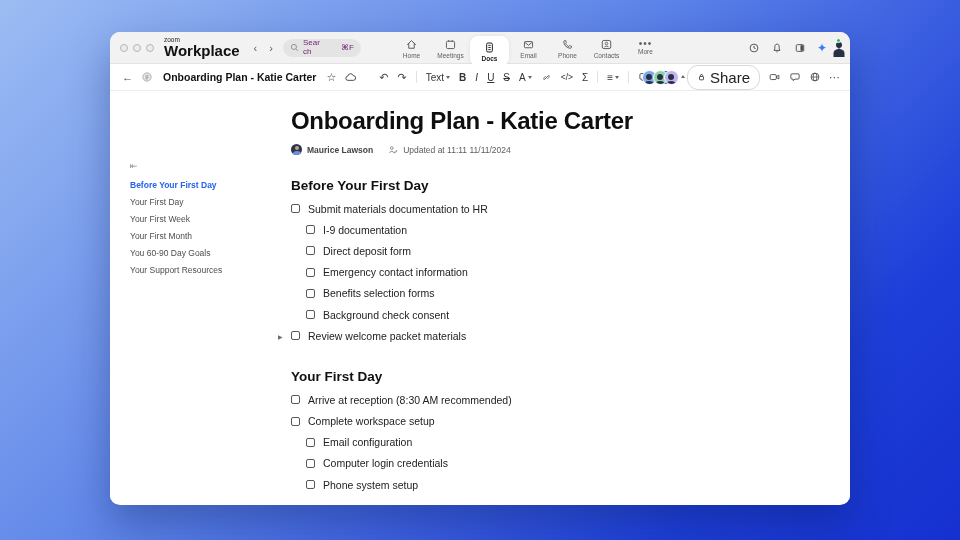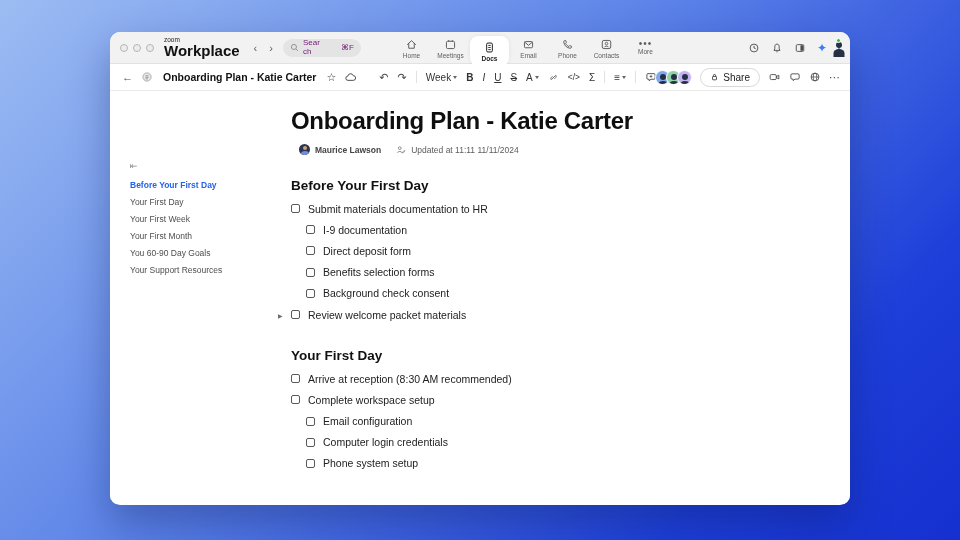--- a/index.html
+++ b/index.html
@@ -73,31 +73,31 @@
   .pluscircle {
     width:13px; height:13px; border-radius:50%; background:#2563eb; color:#fff;
     display:flex; align-items:center; justify-content:center; font-size:10px; line-height:1;
   }
   .dt-right { position:absolute; right:10px; display:flex; align-items:center; gap:8px; }
   .avstack { display:flex; }
   .avstack .avatar { width:15px; height:15px; border:1.5px solid #fff; }
   .avstack .avatar + .avatar { margin-left:-4px; }
   .sharebtn {
     display:flex; align-items:center; gap:4px; border:1px solid #d9d9d9; border-radius:11px;
-    padding:3px 9px; font-size:10px; color:#222; background:#fff;
+    padding:3px 9px; font-size:15px; color:#222; background:#fff;
   }
   
   .content { position:relative; height:413px; background:#fff; }
   .outline { position:absolute; left:20px; top:70px; width:140px; }
   .outline .collapse { color:#8a8a8a; font-size:9px; margin-bottom:5px; }
   .outline .o-item { font-size:8.5px; color:#4d4d4d; padding:3.5px 0; cursor:default; }
   .outline .o-item.active { color:#2563eb; font-weight:bold; }
   .docbody { margin-left:181px; width:430px; padding-top:16px; color:#1c1c1c; }
   .doc-h1 { font-size:24px; font-weight:bold; color:#0f0f0f; letter-spacing:-.3px; }
-  .byline { display:flex; align-items:center; gap:5px; margin-top:9px; font-size:8.5px; color:#5c5c5c;margin-left:8px; }
+  .byline { display:flex; align-items:center; gap:5px; margin-top:9px; font-size:8.5px; color:#5c5c5c; }
   .byline .mini-av { width:11px; height:11px; border-radius:50%; background:#2b3550; position:relative; overflow:hidden; }
   .byline .mini-av::before { content:""; position:absolute; left:50%; top:2px; transform:translateX(-50%);
     width:4px; height:4px; border-radius:50%; background:#c9a27e; }
   .byline .mini-av::after { content:""; position:absolute; left:50%; top:7px; transform:translateX(-50%);
     width:8px; height:5px; border-radius:50% 50% 0 0; background:#6f8fd8; }
   .byline .author { font-weight:bold; color:#444; margin-right:10px; }
   .doc-h2 { font-size:13.5px; font-weight:bold; color:#111; margin-top:23px; margin-bottom:5px; }
   .chk-row { display:flex; align-items:center; padding:4.6px 0; font-size:10.5px; color:#222; position:relative; }
   .chk-row.indent { margin-left:15px; }
   .chk-box { width:9px; height:9px; border:1.1px solid #595959; border-radius:2px; margin-right:8px; flex:none; background:#fff; }
@@ -227,21 +227,21 @@
     <span class="dt-ico">
       <svg class="ic" width="13" height="13" viewBox="0 0 16 16">
           <path d="M5 11.5 a2.6 2.6 0 0 1 -.3-5.2 a3.4 3.4 0 0 1 6.6-.6 a2.5 2.5 0 0 1 .2 5.8 Z" fill="none" stroke="#4a4a4a" stroke-width="1.2" stroke-linejoin="round"></path>
         </svg>
     </span>
 
     <div class="fmt">
       <span class="dt-ico">↶</span>
       <span class="dt-ico">↷</span>
       <span class="dt-divider"></span>
-      <span class="lbl"><span>Week</span><span class="caret"></span></span>
+      <span class="lbl"><span>Text</span><span class="caret"></span></span>
       <span class="lbl b">B</span>
       <span class="lbl i">I</span>
       <span class="lbl u">U</span>
       <span class="lbl s">S</span>
       <span class="lbl"><span>A</span><span class="caret"></span></span>
       <span class="dt-ico">
         <svg class="ic" width="11" height="11" viewBox="0 0 16 16">
             <path d="M6 10 L10 6 M4.7 11.3 a2.3 2.3 0 0 1 0-3.2 L6.3 6.5 M11.3 4.7 a2.3 2.3 0 0 1 0 3.2 L9.7 9.5" fill="none" stroke="#4a4a4a" stroke-width="1.2" stroke-linecap="round"></path>
           </svg>
       </span>
@@ -330,20 +330,24 @@
       <div class="chk-row indent">
         <span class="chk-box"></span>
         <span>I-9 documentation</span>
       </div>
       <div class="chk-row indent">
         <span class="chk-box"></span>
         <span>Direct deposit form</span>
       </div>
       <div class="chk-row indent">
         <span class="chk-box"></span>
+        <span>Emergency contact information</span>
+      </div>
+      <div class="chk-row indent">
+        <span class="chk-box"></span>
         <span>Benefits selection forms</span>
       </div>
       <div class="chk-row indent">
         <span class="chk-box"></span>
         <span>Background check consent</span>
       </div>
       <div class="chk-row">
         <span class="tri">▶</span>
         <span class="chk-box"></span>
         <span>Review welcome packet materials</span>

